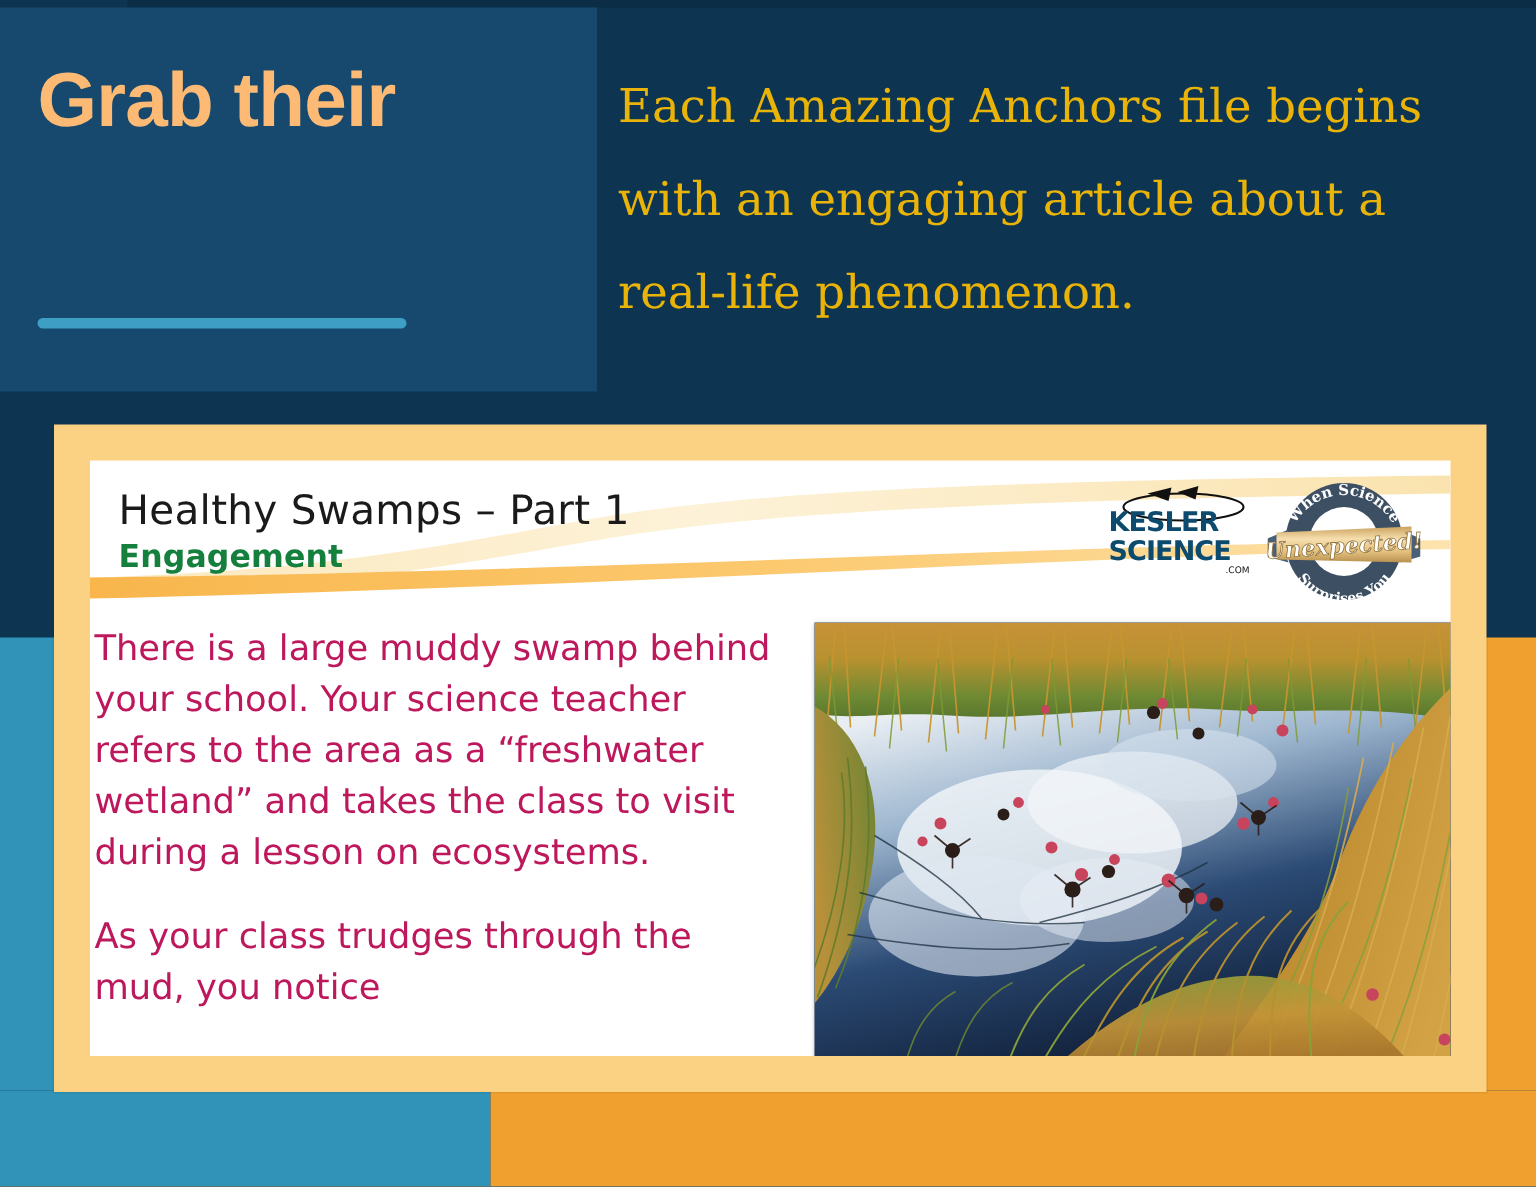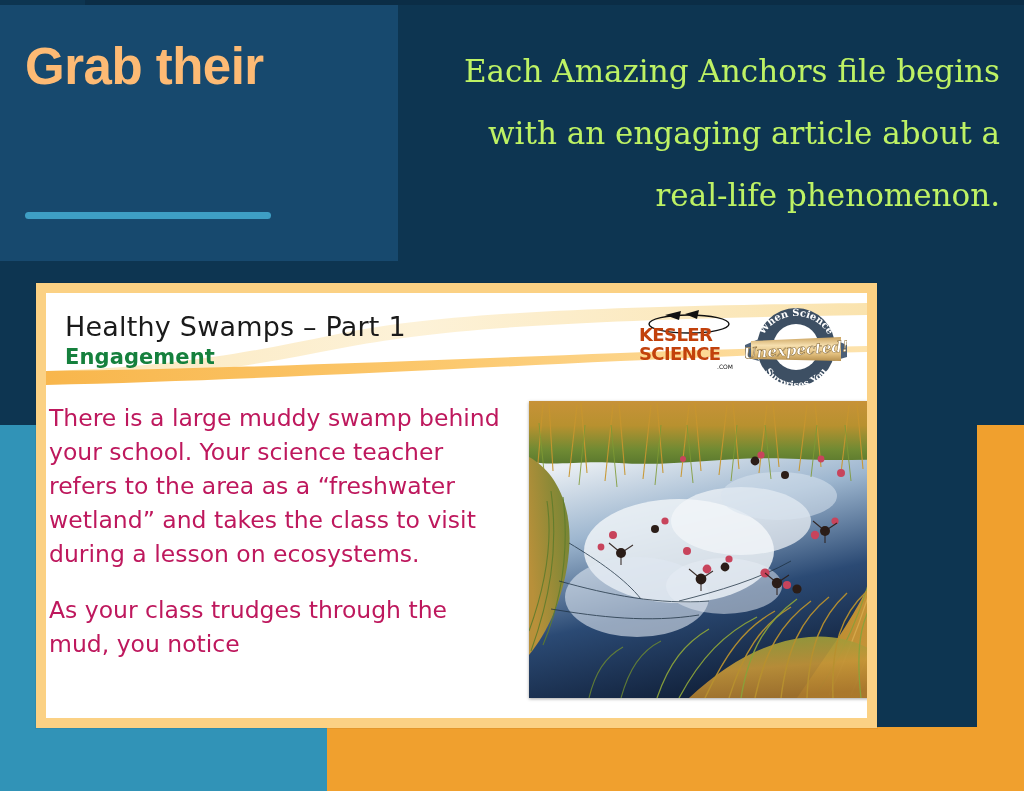--- a/index.html
+++ b/index.html
@@ -50,32 +50,32 @@
     letter-spacing:-0.5px;
   }
   .hero-rule {
     position:absolute; left:25px; top:212px; width:246px; height:7px;
     background:#3e9ec4; border-radius:4px;
   }
 
   
   .hero-sub {
     position:absolute; left:412px; top:40px; width:588px;
-    color:#bef264; text-align:right;
+    color:#eab308; text-align:left;
     font-family:"DejaVu Serif", serif;
     font-size:31px;
     line-height:62px;
     font-weight:normal;
   }
 
   
   .doc-outer {
-    position:absolute; left:36px; top:283px; width:841px; height:445px;
+    position:absolute; left:36px; top:283px; width:955px; height:445px;
     background:#fbd184;
-    padding:10px;
+    padding:24px;
     box-shadow:0 0 0 1px rgba(0,0,0,.05);
   }
   .doc-inner {
     position:relative; width:100%; height:100%;
     background:#ffffff; overflow:hidden;
   }
 
   
   .doc-header { position:absolute; left:0; top:0; width:100%; height:100px; }
   .doc-title {
@@ -99,21 +99,21 @@
     pointer-events:none;
   }
 
   
   .logo-wrap {
     position:absolute; right:14px; top:8px; width:220px; height:92px;
   }
   .kesler-logo {
     position:absolute; left:6px; top:24px; width:110px;
     font-family:"DejaVu Sans", sans-serif;
-    font-weight:bold; font-size:18px; line-height:19px; color:#c2410c;
+    font-weight:bold; font-size:18px; line-height:19px; color:#0c4a6e;
     letter-spacing:-0.6px;
   }
   .kesler-dotcom {
     position:absolute; left:84px; top:62px;
     font-size:6px; color:#111; font-family:"DejaVu Sans", sans-serif;
   }
   .kesler-orbit { position:absolute; left:2px; top:8px; }
   .badge { position:absolute; left:112px; top:0px; }
 
   

